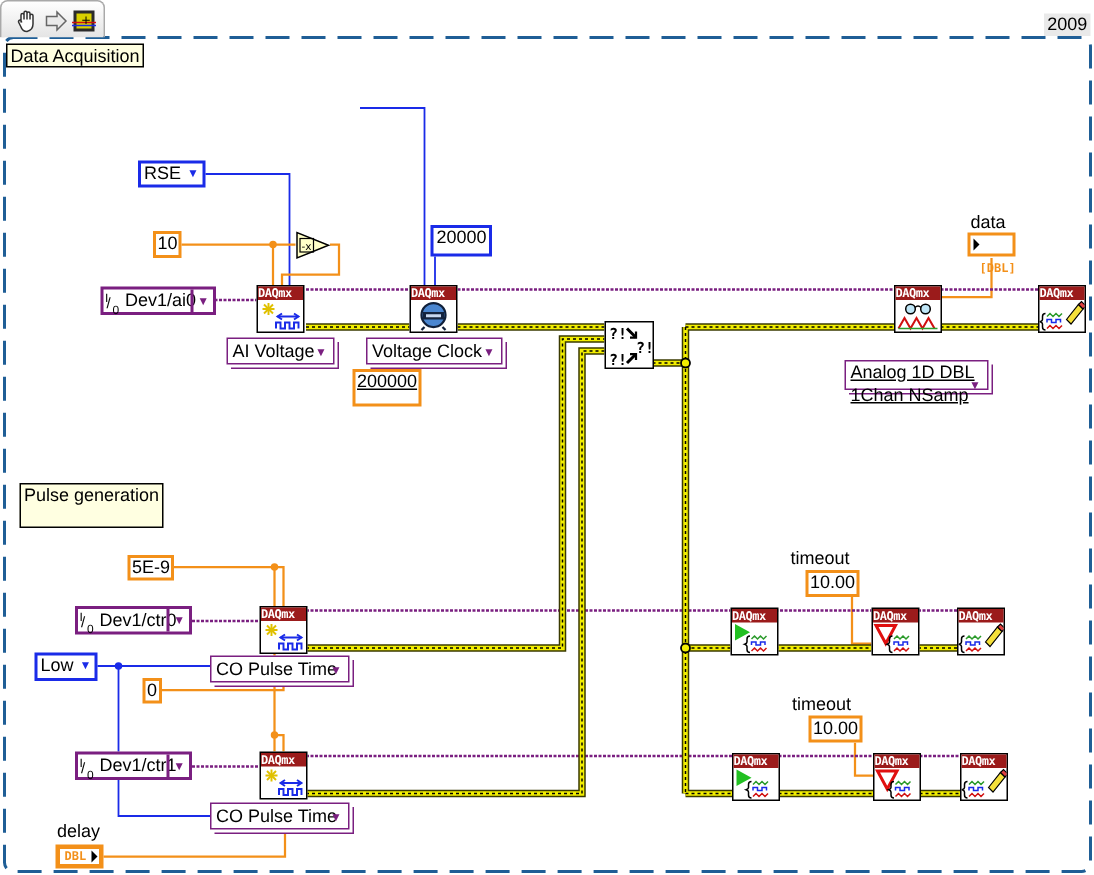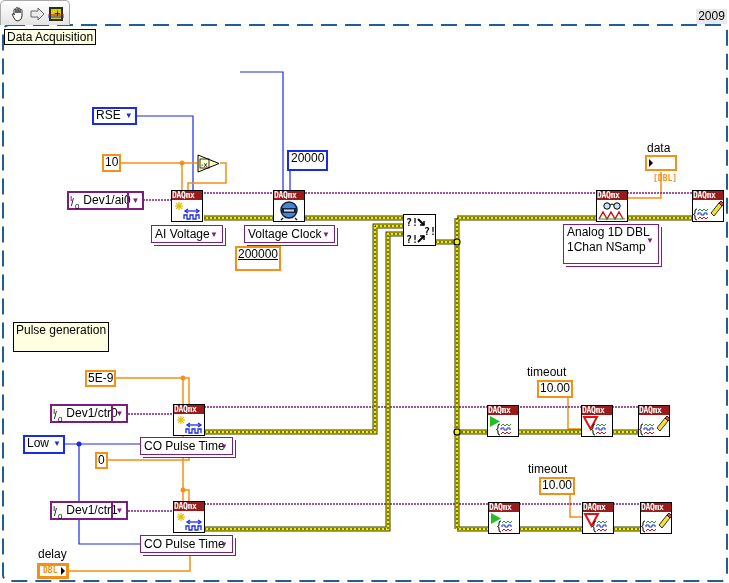--- a/index.html
+++ b/index.html
@@ -297,21 +297,21 @@
       </svg>
   </div>
 
   <div class="abs node z2" style="left:692px;top:190px;">
     <div class="hdr">DAQmx</div>
     <svg>
         <use href="#sym-clear"></use>
       </svg>
   </div>
 
-  <div class="abs ring z2" style="left:563px;top:224px;width:96px;height:40px;line-height:15px;">
+  <div class="abs ring z2" style="left:563px;top:240px;width:96px;height:20px;line-height:15px;text-decoration:underline;">
     <div>Analog 1D DBL</div>
     <div>1Chan NSamp</div>
     <span class="arr" style="top:8px;">▼</span>
   </div>
 
   <div class="abs lbl-box z2" style="left:13px;top:322px;height:30px;">Pulse generation</div>
 
   <div class="abs cdbl z2" style="left:85px;top:370px;height:17px;">5E-9</div>
 
   <div class="abs phys z2" style="left:50px;top:404px;width:78px;height:19px;">

